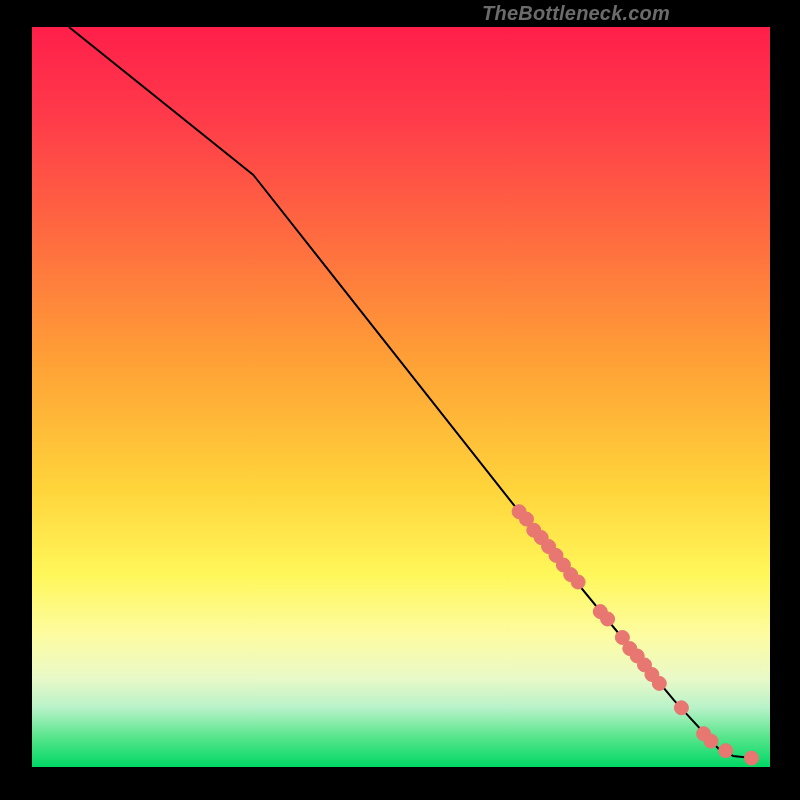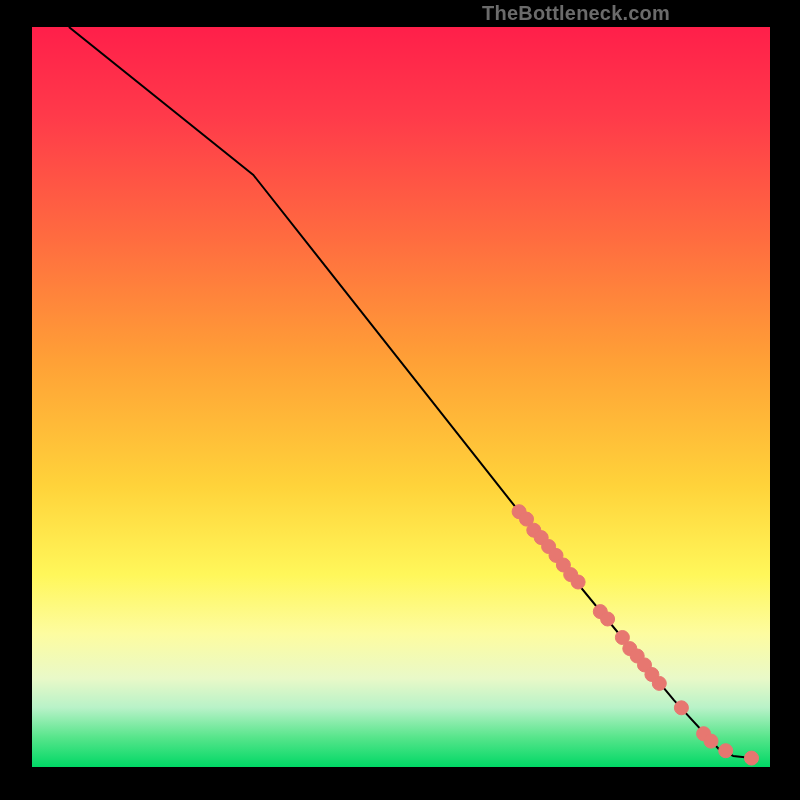--- a/index.html
+++ b/index.html
@@ -8,20 +8,21 @@
     width: 800px;
     height: 800px;
     background: #000;
     font-family: Arial, Helvetica, sans-serif;
     overflow: hidden;
   }
   .wrap {
     position: relative;
     width: 680px;
     height: 800px;
+    font-style: italic;
   }
   .attribution {
     position: absolute;
     top: 2px;
     right: 10px;
     color: #6b6b6b;
     font-size: 20px;
     font-weight: 600;
     letter-spacing: 0.2px;
     z-index: 5;

